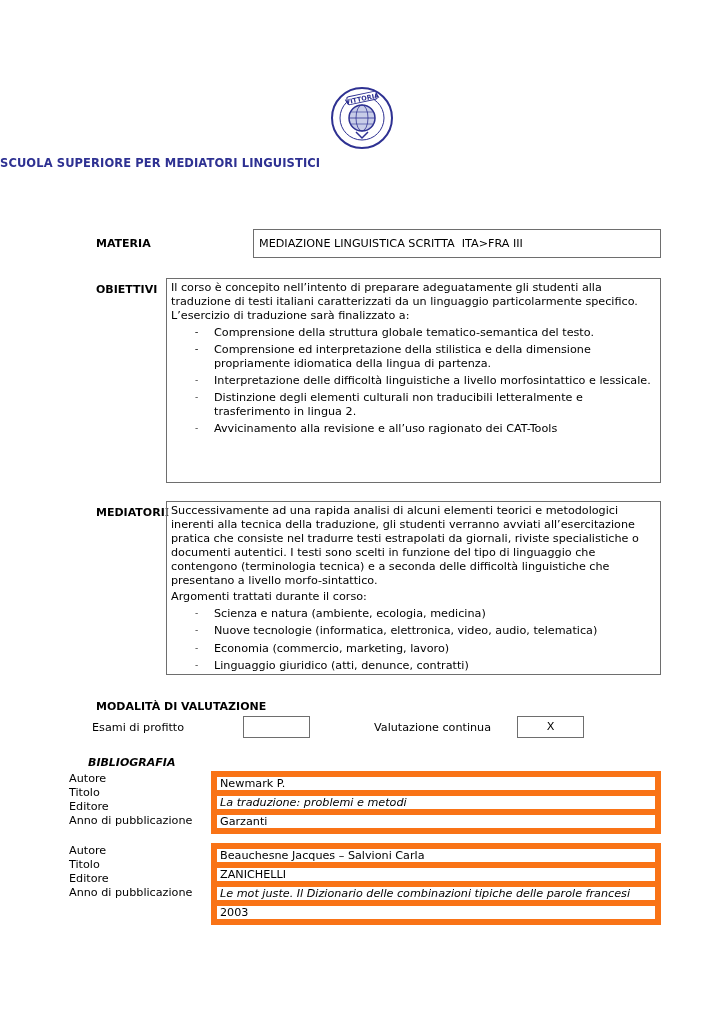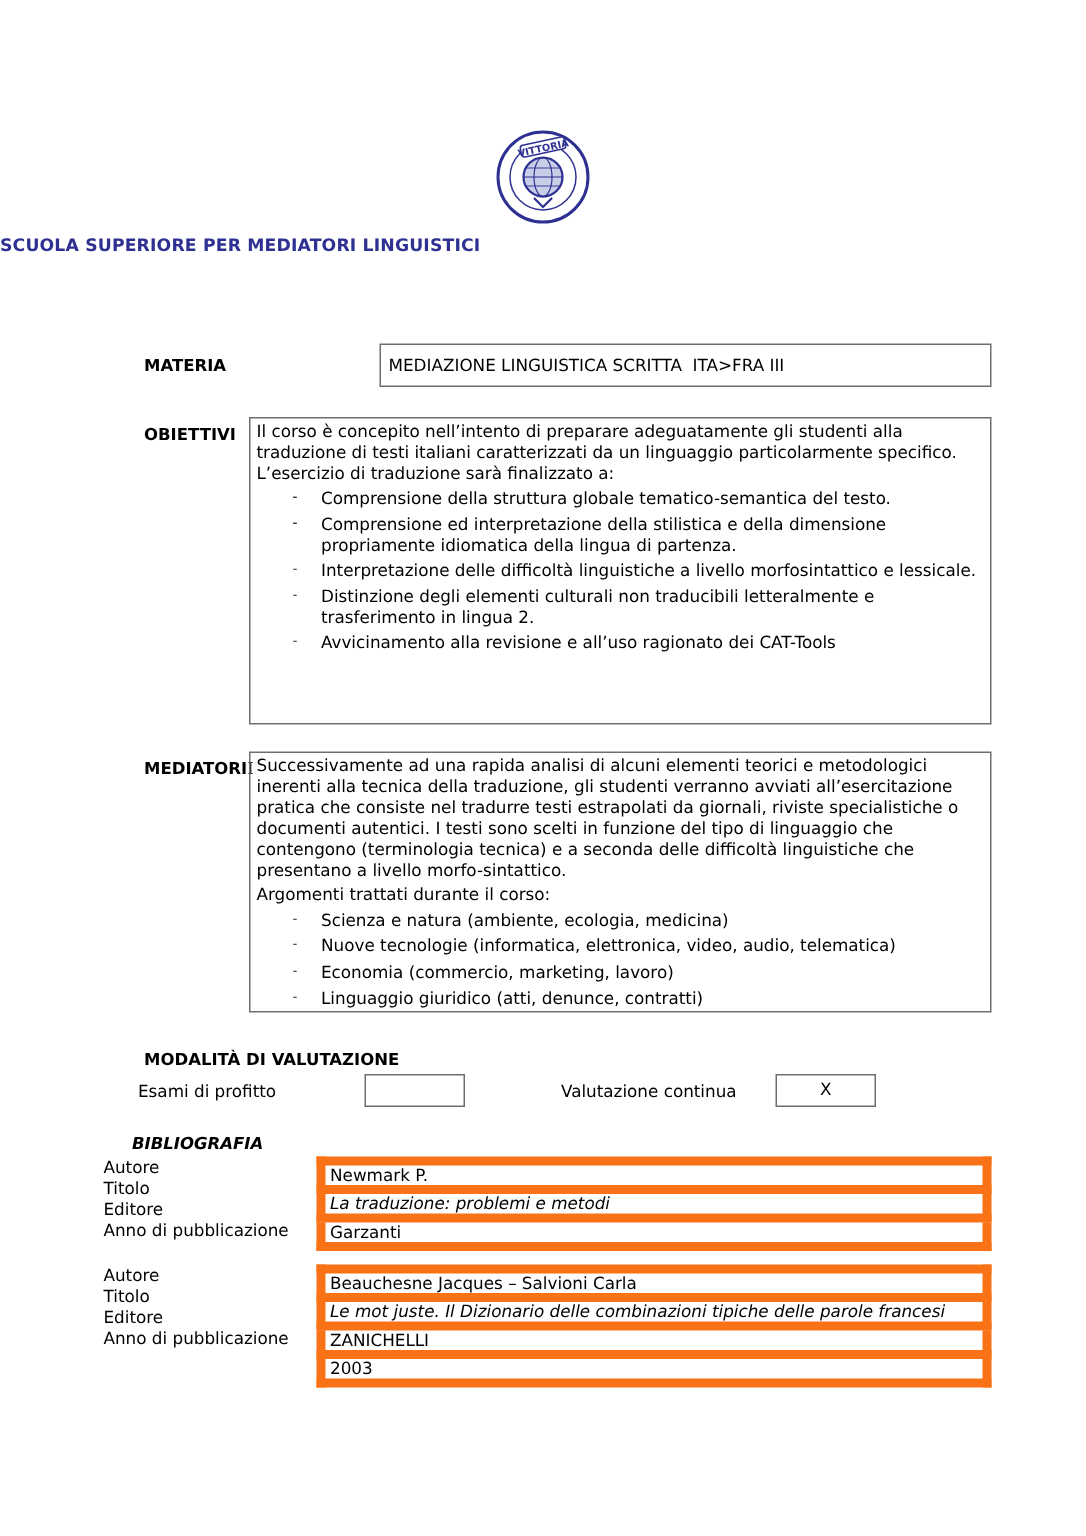--- a/index.html
+++ b/index.html
@@ -109,22 +109,22 @@
   <div class="bib-label">Titolo</div>
   <div class="bib-label">Editore</div>
   <div class="bib-label">Anno di pubblicazione</div>
 </div>
 <table class="abs bib-table" style="left:211px; top:843px;">
   <tbody>
       <tr>
         <td>Beauchesne Jacques – Salvioni Carla</td>
       </tr>
   <tr>
-        <td class="italic">Le mot juste. Il Dizionario delle combinazioni tipiche delle parole francesi</td>
+        <td>ZANICHELLI</td>
       </tr>
   <tr>
-        <td>ZANICHELLI</td>
+        <td class="italic">Le mot juste. Il Dizionario delle combinazioni tipiche delle parole francesi</td>
       </tr>
   <tr>
         <td>2003</td>
       </tr>
 </tbody>
   </table>
 
 </body></html>

